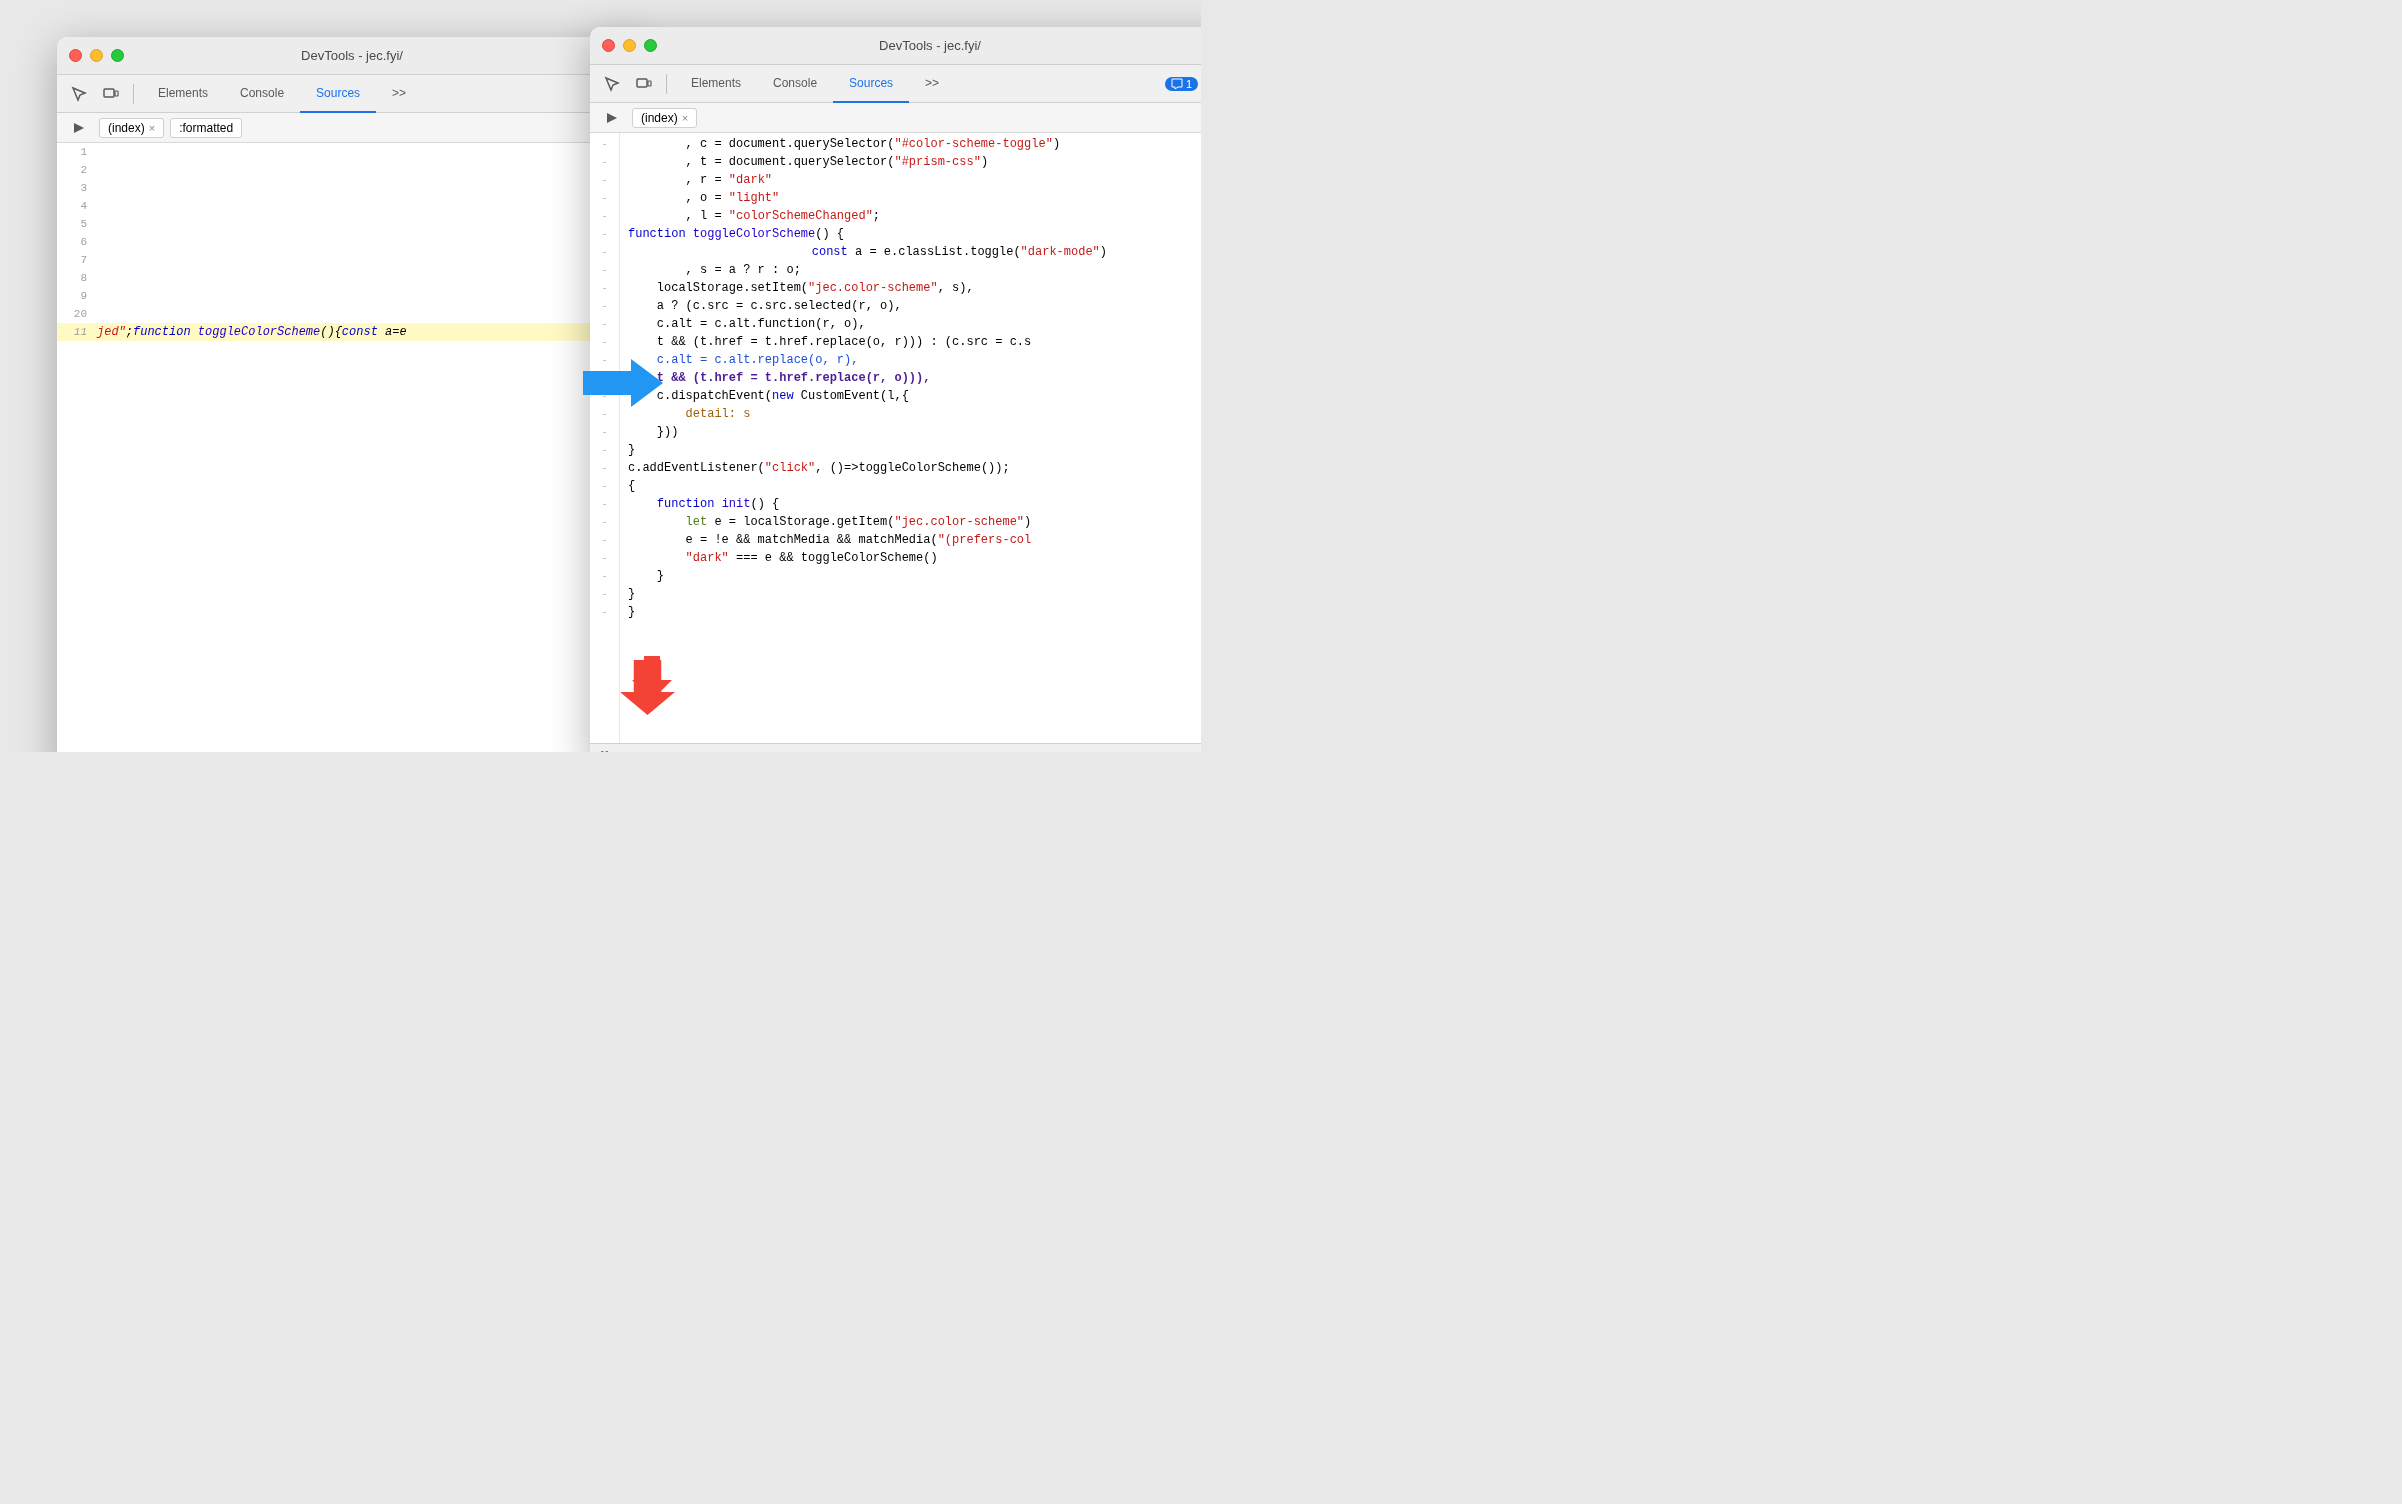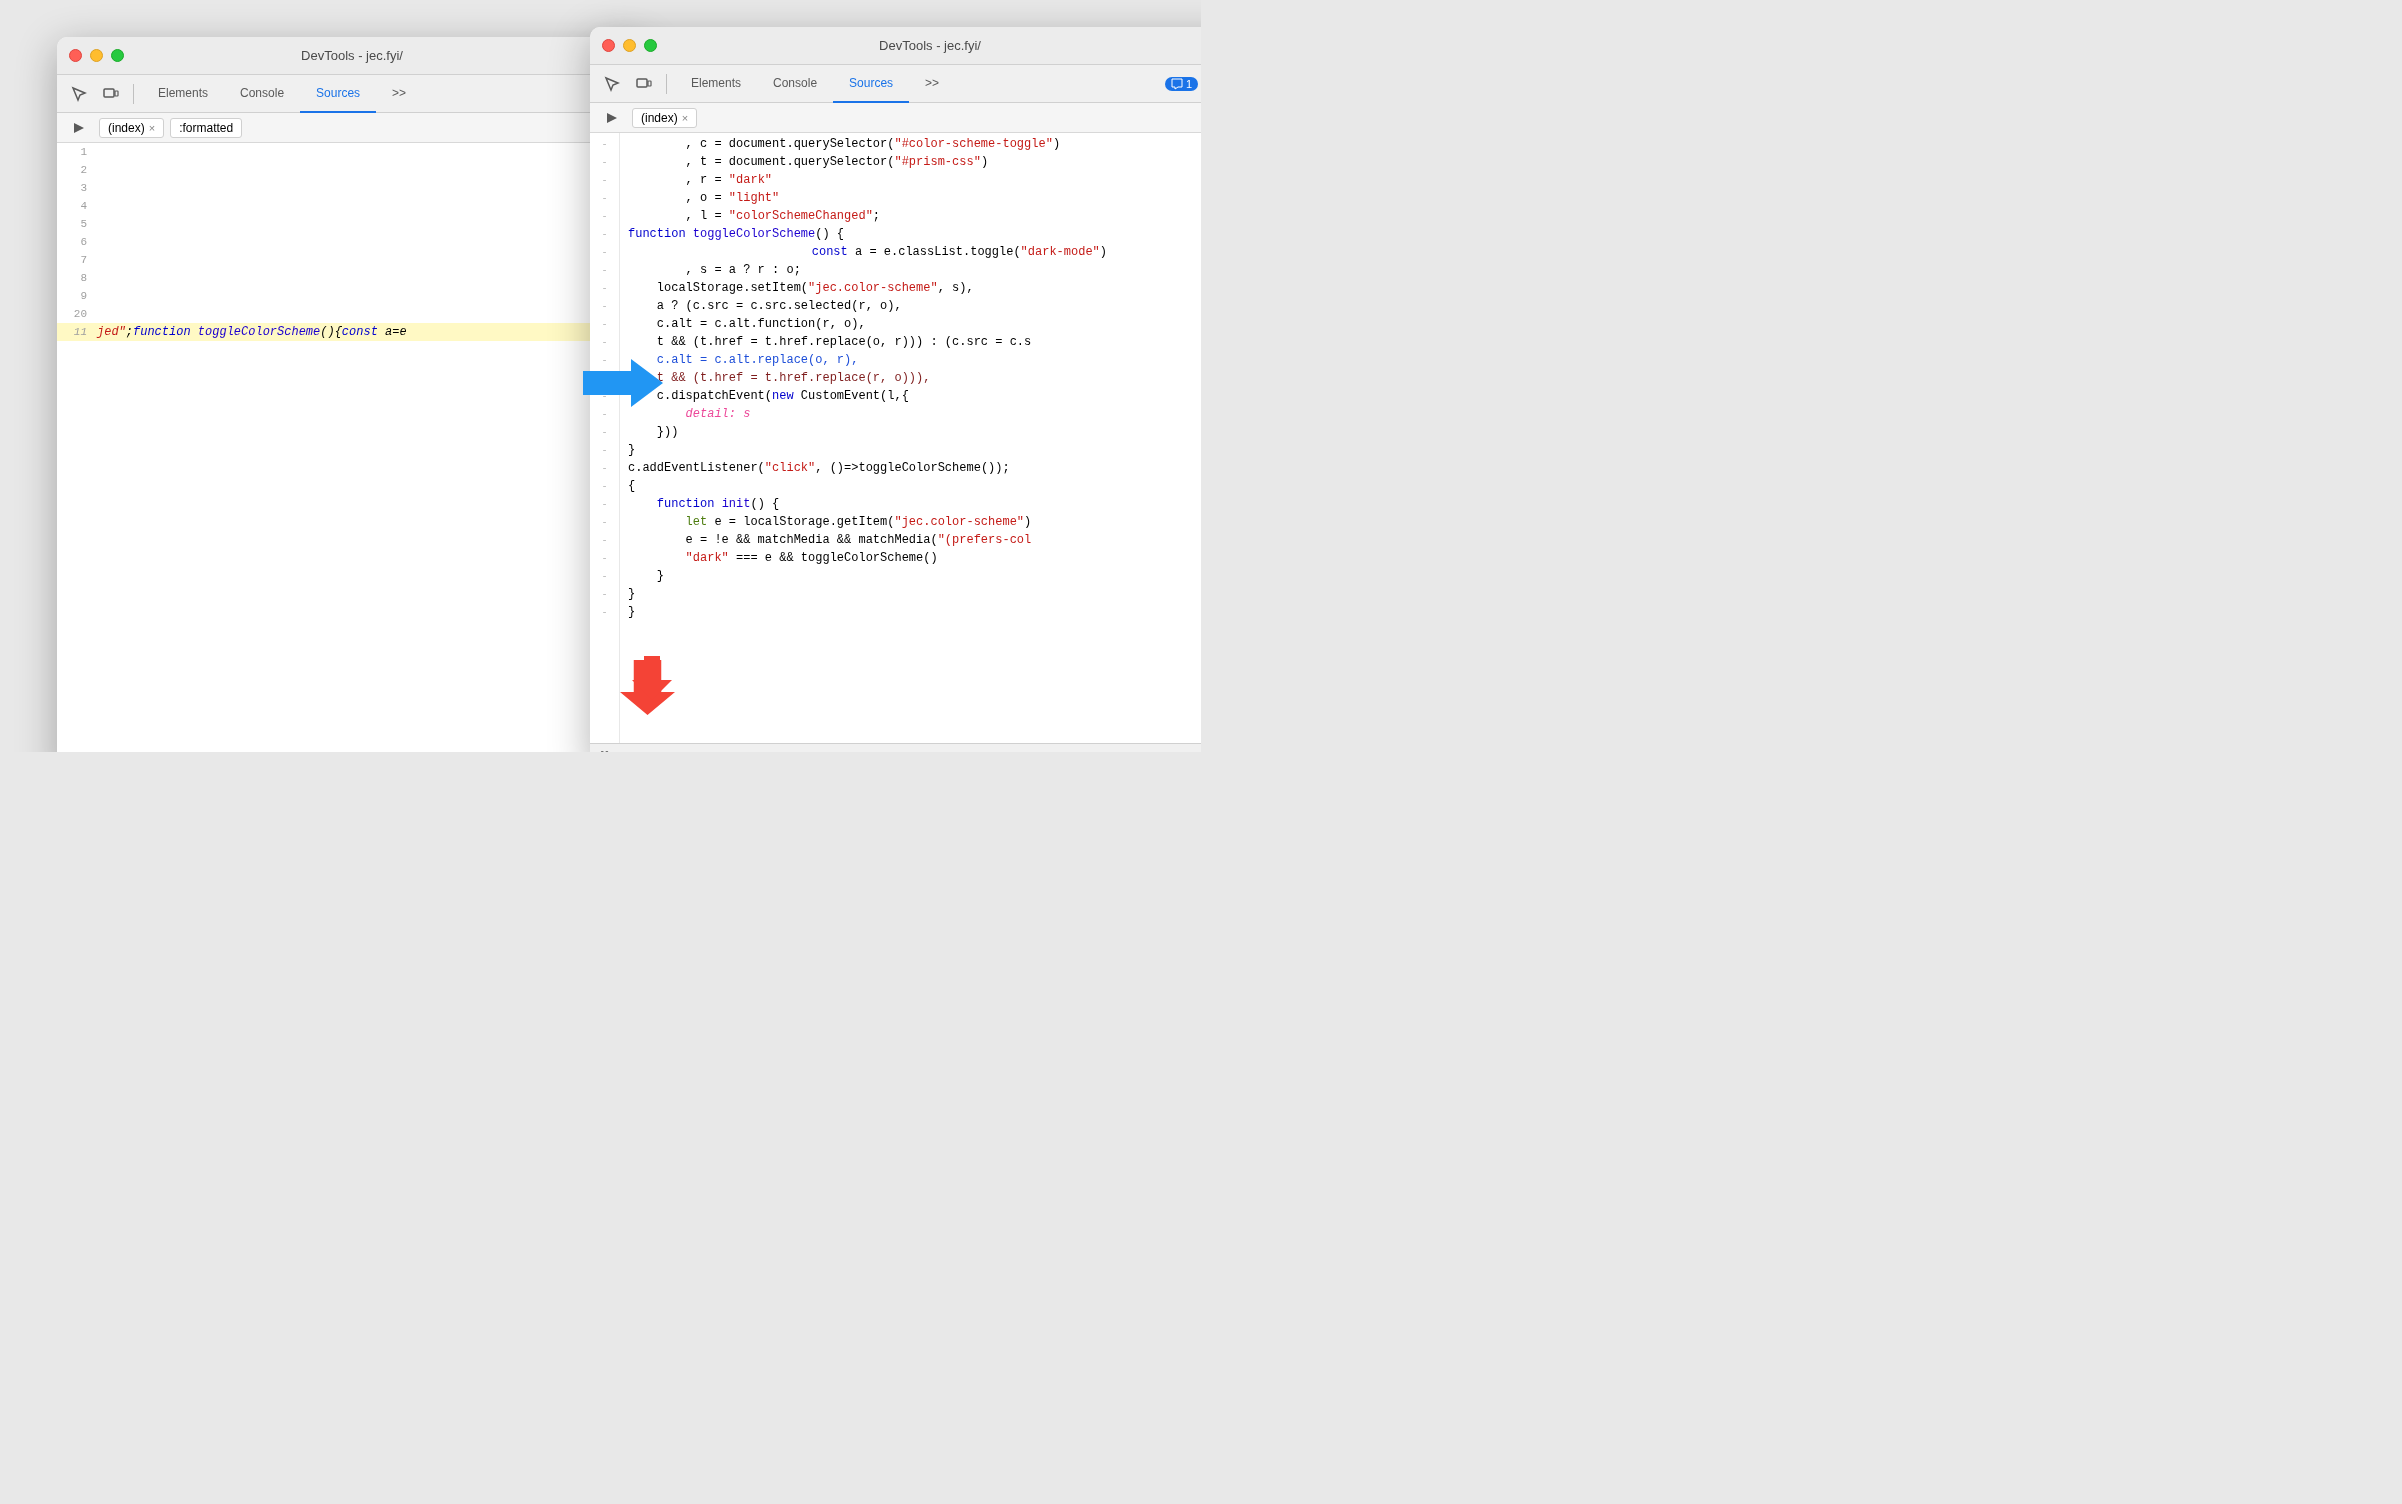--- a/index.html
+++ b/index.html
@@ -492,23 +492,23 @@
           <div style="white-space:pre;color:#000;">        , o = <span style="color:#c41a16">"light"</span></div>
           <div style="white-space:pre;color:#000;">        , l = <span style="color:#c41a16">"colorSchemeChanged"</span>;</div>
           <div style="white-space:pre;color:#000;"><span style="color:#0000cd">function</span> <span style="color:#1c00cf">toggleColorScheme</span>() {</div>
           <div style="white-space:pre;color:#000;text-align:center;">    <span style="color:#0000cd">const</span> a = e.classList.toggle(<span style="color:#c41a16">"dark-mode"</span>)</div>
           <div style="white-space:pre;color:#000;">        , s = a ? r : o;</div>
           <div style="white-space:pre;color:#000;">    localStorage.setItem(<span style="color:#c41a16">"jec.color-scheme"</span>, s),</div>
           <div style="white-space:pre;color:#000;">    a ? (c.src = c.src.selected(r, o),</div>
           <div style="white-space:pre;color:#000;">    c.alt = c.alt.function(r, o),</div>
           <div style="white-space:pre;color:#000;">    t &amp;&amp; (t.href = t.href.replace(o, r))) : (c.src = c.s</div>
           <div style="white-space:pre;color:#1d4ed8;">    c.alt = c.alt.replace(o, r),</div>
-          <div style="white-space:pre;color:#7f1d1d;">    t &amp;&amp; (t.href = t.href.replace(r, o))),</div>
+          <div style="white-space:pre;color:#4c1d95;font-weight:bold;">    t &amp;&amp; (t.href = t.href.replace(r, o))),</div>
           <div style="white-space:pre;color:#000;">    c.dispatchEvent(<span style="color:#0000cd">new</span> CustomEvent(l,{</div>
-          <div style="white-space:pre;color:#ec4899;font-style:italic;">        detail: s</div>
+          <div style="white-space:pre;color:#a16207;">        detail: s</div>
           <div style="white-space:pre;color:#000;">    }))</div>
           <div style="white-space:pre;color:#000;">}</div>
           <div style="white-space:pre;color:#000;">c.addEventListener(<span style="color:#c41a16">"click"</span>, ()=&gt;toggleColorScheme());</div>
           <div style="white-space:pre;color:#000;">{</div>
           <div style="white-space:pre;color:#000;">    <span style="color:#0000cd">function</span> <span style="color:#1c00cf">init</span>() {</div>
           <div style="white-space:pre;color:#000;">        <span style="color:#4d7c0f">let</span> e = localStorage.getItem(<span style="color:#c41a16">"jec.color-scheme"</span>)</div>
           <div style="white-space:pre;color:#000;">        e = !e &amp;&amp; matchMedia &amp;&amp; matchMedia(<span style="color:#c41a16">"(prefers-col</span></div>
           <div style="white-space:pre;color:#000;">        <span style="color:#c41a16">"dark"</span> === e &amp;&amp; toggleColorScheme()</div>
           <div style="white-space:pre;color:#000;">    }</div>
           <div style="white-space:pre;color:#000;">}</div>

